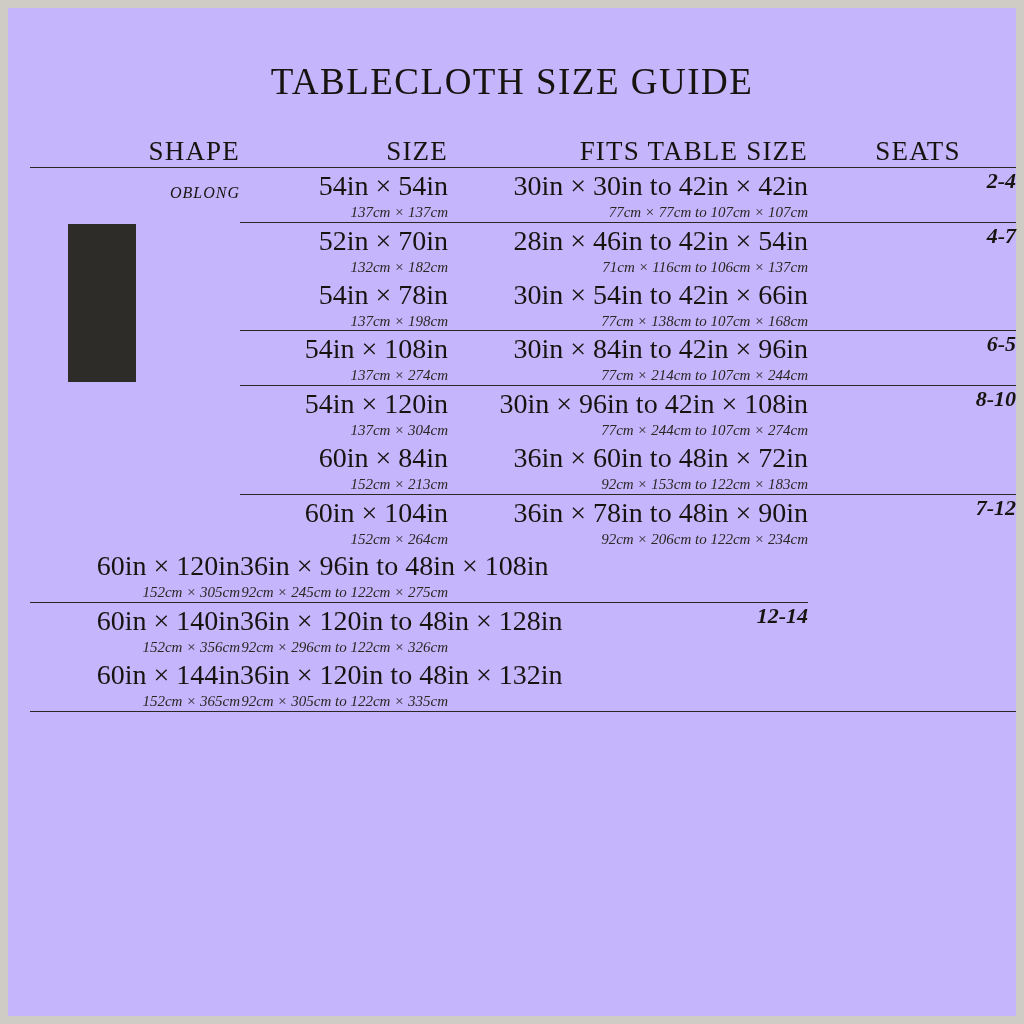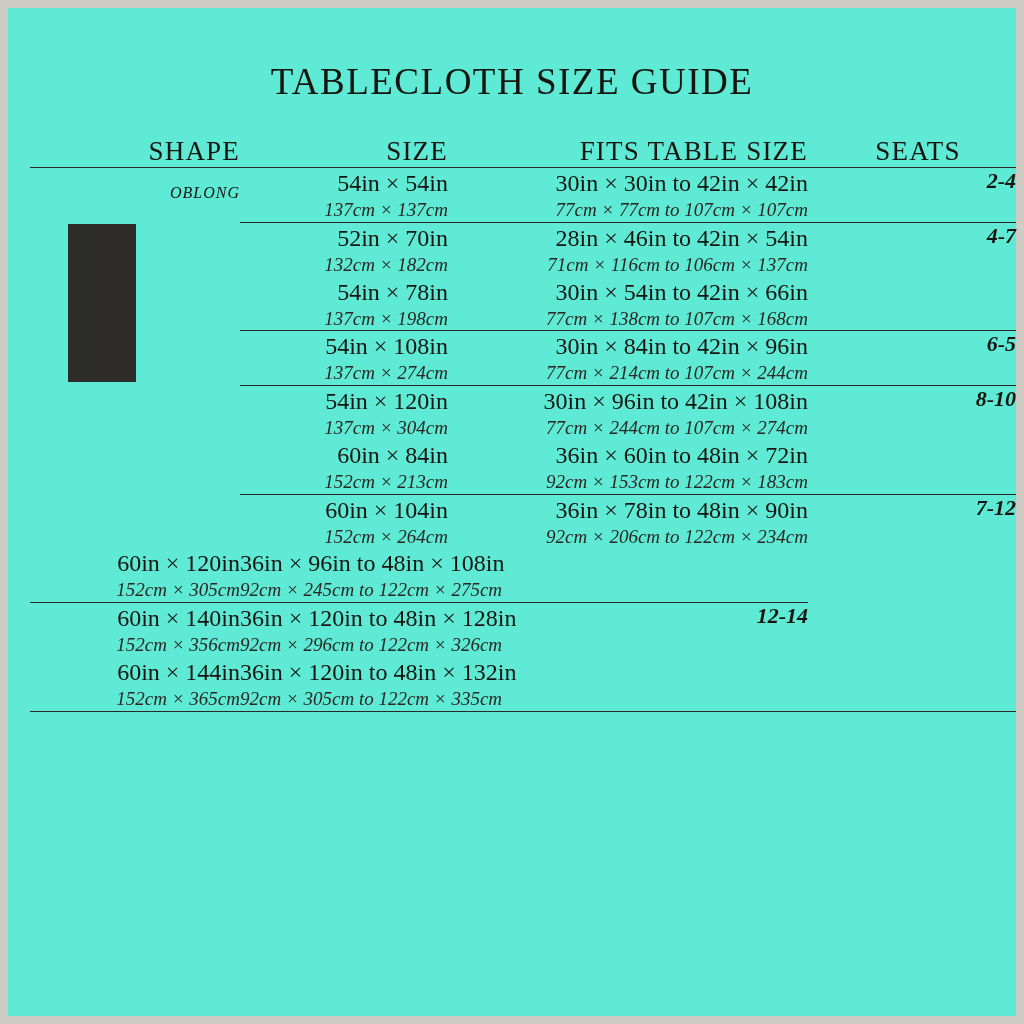--- a/index.html
+++ b/index.html
@@ -12,21 +12,21 @@
     background: #cfcbc5;
     font-family: "Liberation Serif", serif;
     overflow: hidden;
   }
   .page {
     position: absolute;
     left: 8px;
     top: 8px;
     width: 1008px;
     height: 1008px;
-    background: #5eead4;
+    background: #c4b5fd;
     box-sizing: border-box;
   }
   .title {
     text-align: center;
     font-size: 37px;
     letter-spacing: 1.5px;
     color: #16140f;
     padding-top: 52px;
     font-weight: normal;
     margin: 0;
@@ -87,27 +87,27 @@
     width: 68px;
     height: 158px;
     background: #2e2c29;
     margin-left: 38px;
     margin-top: 22px;
   }
   .cell {
     padding: 10px 0 10px 10px;
   }
   .line1 {
-    font-size: 24px;
+    font-size: 28px;
     color: #16140f;
     line-height: 1.25;
     white-space: nowrap;
   }
   .line2 {
-    font-size: 19px;
+    font-size: 15px;
     font-style: italic;
     color: #2a2722;
     line-height: 1.25;
     white-space: nowrap;
   }
   .seats-cell {
     font-size: 22px;
     font-style: italic;
     color: #16140f;
     text-align: center;

